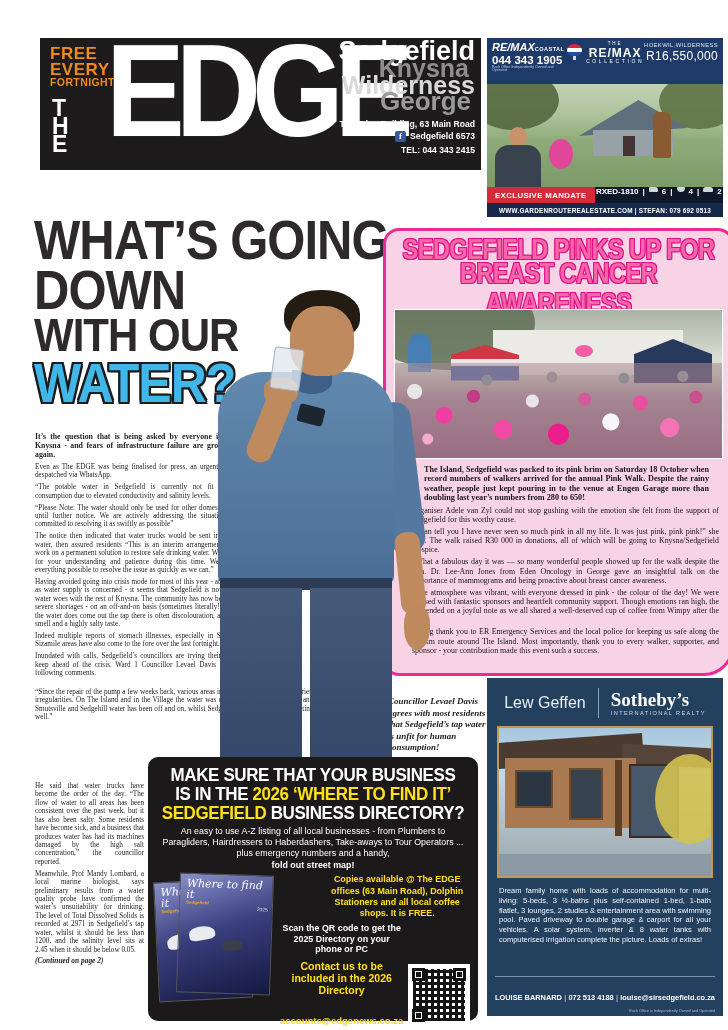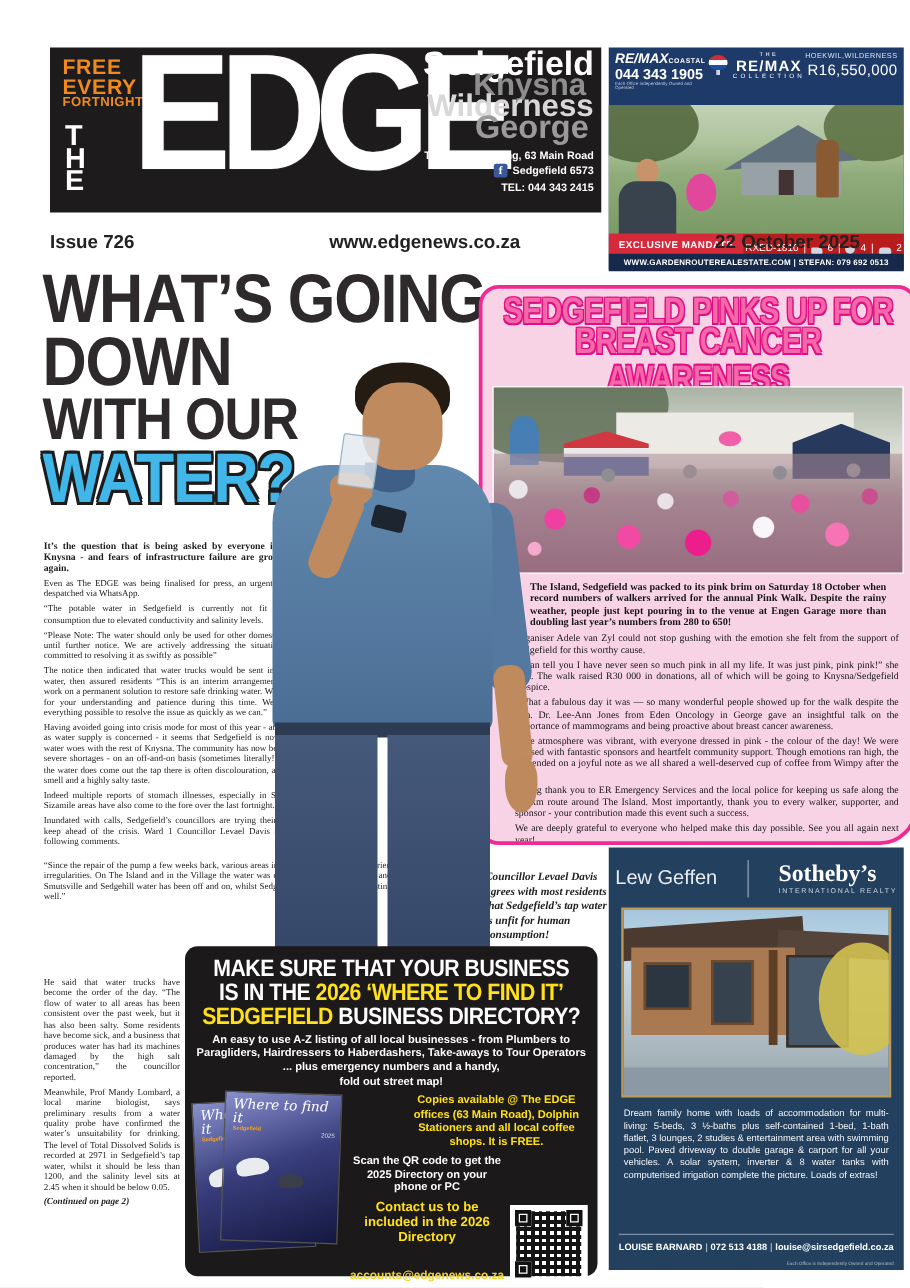--- a/index.html
+++ b/index.html
@@ -60,22 +60,22 @@
   .rp-body{position:absolute;left:14px;top:30px;width:80px;height:26px;background:#98a2a6;}
   .rp-door{position:absolute;left:44px;top:36px;width:12px;height:20px;background:#433;}
   .rp-agent{position:absolute;left:6px;bottom:-4px;width:52px;height:64px;}
   .rp-agent .head{position:absolute;left:16px;top:0;width:18px;height:20px;border-radius:50%;background:#c8936a;}
   .rp-agent .body{position:absolute;left:2px;top:18px;width:46px;height:46px;border-radius:14px 14px 0 0;background:#39434e;}
   .rp-flower{position:absolute;left:62px;bottom:18px;width:24px;height:30px;border-radius:50%;background:#e83f9e;opacity:.92;}
   .rp-statue{position:absolute;right:52px;top:28px;width:18px;height:46px;border-radius:6px 6px 2px 2px;background:#8a5a33;}
   .remax-bar1{display:flex;height:16px;}
   .rm-mandate{background:#d6293a;color:#fff;font-weight:bold;font-size:7.8px;display:flex;align-items:center;
               padding:0 8px;letter-spacing:.4px;white-space:nowrap;}
-  .rm-listing{flex:1;background:#b91c1c;color:#fff;display:flex;align-items:flex-end;justify-content:center;
-              gap:4px;font-size:8px;font-weight:normal;}
+  .rm-listing{flex:1;background:#0f172a;color:#fff;display:flex;align-items:flex-start;justify-content:center;
+              gap:4px;font-size:8px;font-weight:bold;}
   .mini-ic{display:inline-block;background:#cfd6e2;}
   .ic-bed{width:9px;height:5px;border-radius:1px 3px 1px 1px;}
   .ic-bath{width:8px;height:5px;border-radius:1px 1px 4px 4px;}
   .ic-car{width:10px;height:5px;border-radius:3px 3px 1px 1px;}
   .remax-bar2{height:14px;background:#16294a;color:#fff;font-size:6.4px;font-weight:bold;
               display:flex;align-items:center;justify-content:center;letter-spacing:.2px;}
   
   .issue-bar{position:absolute;left:40px;top:185px;width:648px;display:flex;justify-content:space-between;
              font-size:15px;font-weight:bold;color:#222;}
   
@@ -161,21 +161,21 @@
   
   .caption{position:absolute;left:388px;top:696px;width:100px;z-index:2;
            font-family:"Liberation Serif","DejaVu Serif",serif;font-style:italic;font-weight:bold;
            font-size:9px;line-height:1.28;color:#222;}
   
   .dir{position:absolute;left:148px;top:757px;width:330px;height:264px;z-index:6;background:#1b191a;
        border-radius:10px;padding:7px 8px;box-sizing:border-box;color:#fff;text-align:center;}
   .dir-h{font-weight:bold;font-size:17px;letter-spacing:-.4px;line-height:1.12;display:block;
          transform:scaleY(1.12);transform-origin:center top;}
   .dir-yellow{color:#ffe01a;}
-  .dir-body{font-size:8.9px;font-weight:bold;line-height:1.25;margin-top:5px;}
+  .dir-body{font-size:8.9px;font-weight:normal;line-height:1.25;margin-top:5px;}
   .dir-body2{font-size:8.9px;font-weight:bold;margin-top:1px;}
   .dir-row{display:flex;margin-top:4px;gap:6px;align-items:flex-start;}
   .booklets{position:relative;width:118px;height:128px;flex:none;}
   .booklet{position:absolute;width:92px;height:118px;border:1px solid #555;
      background:linear-gradient(160deg,#8890cc 0%,#3a3f7e 45%,#141840 100%);overflow:hidden;}
   .booklet.b1{left:0;top:6px;transform:rotate(-3deg);}
   .booklet.b2{left:22px;top:0;transform:rotate(2deg);}
   .bk-title{font-family:"DejaVu Serif","Liberation Serif",serif;font-style:italic;color:#fff;
             font-size:11px;text-align:left;padding:4px 0 0 6px;line-height:1;}
   .bk-sub{font-size:4.5px;color:#f5a21d;text-align:left;padding-left:6px;font-weight:bold;}
@@ -193,42 +193,42 @@
   .qr{position:relative;flex:none;width:58px;height:58px;background:#fff;border:2px solid #fff;}
   .qr-pat{position:absolute;inset:3px;
      background-image:repeating-linear-gradient(0deg,#141414 0 3px,transparent 3px 6px),
                       repeating-linear-gradient(90deg,#141414 0 3px,#fff 3px 6px);}
   .qr-eye{position:absolute;width:13px;height:13px;background:#fff;border:3px solid #111;box-sizing:border-box;}
   .qr-eye::after{content:"";position:absolute;inset:1px;background:#111;}
   .qr-eye.tl{left:2px;top:2px;} .qr-eye.tr{right:2px;top:2px;} .qr-eye.bl{left:2px;bottom:2px;}
   
   .soth{position:absolute;left:487px;top:678px;width:236px;height:338px;background:#23405f;color:#fff;
         box-sizing:border-box;}
-  .soth-head{display:flex;align-items:center;justify-content:center;gap:24px;padding:10px 0 6px 0;}
+  .soth-head{display:flex;align-items:center;justify-content:center;gap:12px;padding:10px 0 6px 0;}
   .soth-lg{font-size:16px;color:#e9edf2;font-family:"Liberation Sans",sans-serif;font-weight:normal;}
   .soth-div{width:1px;height:30px;background:#8fa3b8;}
   .soth-right{text-align:left;line-height:1;}
   .soth-brand{font-family:"Liberation Serif","DejaVu Serif",serif;font-weight:bold;font-size:19px;}
   .soth-sub{font-size:5.6px;letter-spacing:1.4px;color:#cdd8e2;margin-top:2px;}
   .soth-photo{position:relative;margin:2px 10px 6px 10px;height:148px;border:2px solid #bb9b55;overflow:hidden;
      background:linear-gradient(180deg,#a7c6dd 0%,#c4d9e8 30%,#b9c5cc 55%,#97a5ad 100%);}
   .sp-roof{position:absolute;left:-4px;top:10px;width:70%;height:26px;background:#4a3a30;transform:rotate(-4deg);}
   .sp-roof2{position:absolute;right:-6px;top:18px;width:45%;height:20px;background:#54443a;transform:rotate(3deg);}
   .sp-wall{position:absolute;left:6px;top:30px;width:62%;height:70px;background:#a97a52;}
   .sp-win{position:absolute;left:16px;top:42px;width:34px;height:34px;background:#2c3640;border:2px solid #6b4a2e;}
   .sp-win2{position:absolute;left:70px;top:40px;width:30px;height:48px;background:#36424e;border:2px solid #6b4a2e;}
   .sp-post{position:absolute;left:116px;top:32px;width:7px;height:76px;background:#5d3f26;}
   .sp-glass{position:absolute;left:130px;top:36px;width:46px;height:70px;background:#46586a;border:2px solid #3a2e24;}
   .sp-tree{position:absolute;right:-14px;top:26px;width:70px;height:90px;border-radius:50%;background:#d3c24f;opacity:.9;}
   .sp-ground{position:absolute;left:0;right:0;bottom:0;height:22px;background:#8b99a4;}
   .soth-desc{padding:2px 12px;font-size:7.5px;line-height:1.3;text-align:justify;color:#f2f5f8;}
   .soth-asking{text-align:right;padding:4px 14px 0 0;font-size:15.5px;font-weight:bold;color:#c9a14e;
                font-family:"Liberation Sans",sans-serif;}
   .soth-foot{position:absolute;left:0;right:0;bottom:14px;border-top:1px solid #7b8fa6;margin:0 8px;
-             padding-top:5px;display:flex;justify-content:space-between;align-items:center;font-size:7.4px;font-weight:bold;}
+             padding-top:16px;display:flex;justify-content:space-between;align-items:center;font-size:7.4px;font-weight:bold;}
   .soth-foot .sep{color:#9db0c4;}
   .soth-micro{position:absolute;right:8px;bottom:3px;font-size:3.8px;color:#aebccb;}
 </style>
 </head>
 <body>
 
 <div class="page">
 
   <header class="mast">
     <div class="mast-free">
@@ -303,25 +303,20 @@
         <span class="mini-ic ic-bath"></span>
         <span>4</span>
           <span>|</span>
         <span class="mini-ic ic-car"></span>
         <span>2</span>
       </div>
     </div>
     <div class="remax-bar2">WWW.GARDENROUTEREALESTATE.COM | STEFAN: 079 692 0513</div>
   </aside>
 
-  <div class="issue-bar">
-    <span>Issue 726</span>
-    <span>www.edgenews.co.za</span>
-    <span>22 October 2025</span>
-  </div>
 
   <h1 class="headline" style="margin:0;">
     <span class="hl-line hl-1">WHAT’S GOING</span>
     <span class="hl-line hl-2">DOWN</span>
     <span class="hl-line hl-3">WITH OUR</span>
     <span class="hl-line hl-4">WATER?</span>
   </h1>
 
   <section class="article art-top">
     <p class="art-intro">It’s the question that is being asked by everyone in Greater Knysna - and fears of infrastructure failure are growing once again.</p>
@@ -373,21 +368,20 @@
       <div class="ph-balloons"></div>
       <div class="ph-crowd"></div>
     </div>
     <div class="pink-body">
       <p class="pink-intro">The Island, Sedgefield was packed to its pink brim on Saturday 18 October when record numbers of walkers arrived for the annual Pink Walk. Despite the rainy weather, people just kept pouring in to the venue at Engen Garage more than doubling last year’s numbers from 280 to 650!</p>
       <p>Organiser Adele van Zyl could not stop gushing with the emotion she felt from the support of Sedgefield for this worthy cause.</p>
       <p>“I can tell you I have never seen so much pink in all my life. It was just pink, pink pink!” she said. The walk raised R30 000 in donations, all of which will be going to Knysna/Sedgefield Hospice.</p>
       <p>“What a fabulous day it was — so many wonderful people showed up for the walk despite the rain. Dr. Lee-Ann Jones from Eden Oncology in George gave an insightful talk on the importance of mammograms and being proactive about breast cancer awareness.</p>
       <p>“The atmosphere was vibrant, with everyone dressed in pink - the colour of the day! We were blessed with fantastic sponsors and heartfelt community support. Though emotions ran high, the day ended on a joyful note as we all shared a well-deserved cup of coffee from Wimpy after the walk.</p>
       <p>“A big thank you to ER Emergency Services and the local police for keeping us safe along the 4.5 km route around The Island. Most importantly, thank you to every walker, supporter, and sponsor - your contribution made this event such a success.</p>
-      <p>We are deeply grateful to everyone who helped make this day possible. See you all again next year!</p>
     </div>
   </section>
 
   <div class="caption">Councillor Levael Davis agrees with most residents that Sedgefield’s tap water is unfit for human consumption!</div>
 
   <section class="dir">
     <span class="dir-h">MAKE SURE THAT YOUR BUSINESS</span>
     <span class="dir-h"><span>IS IN THE </span><span class="dir-yellow">2026 ‘WHERE TO FIND IT’</span></span>
     <span class="dir-h"><span class="dir-yellow">SEDGEFIELD </span><span>BUSINESS DIRECTORY?</span></span>
     <div class="dir-body">An easy to use A-Z listing of all local businesses - from Plumbers to Paragliders, Hairdressers to Haberdashers, Take-aways to Tour Operators ... plus emergency numbers and a handy,</div>

